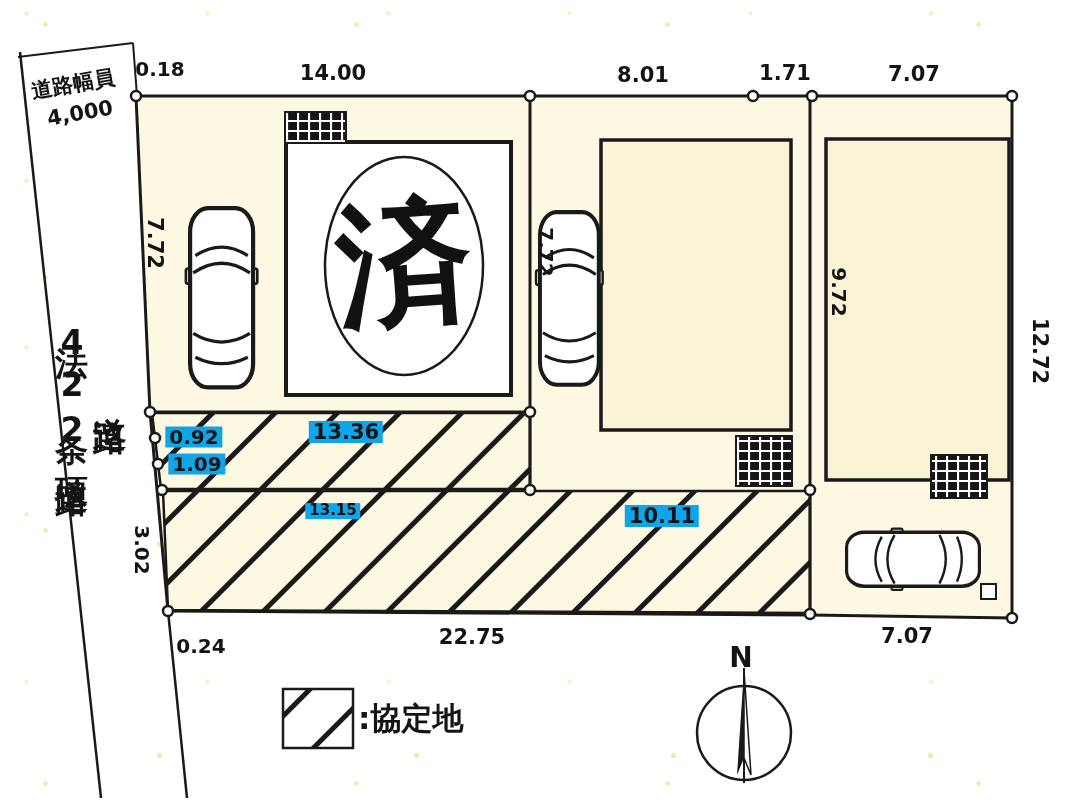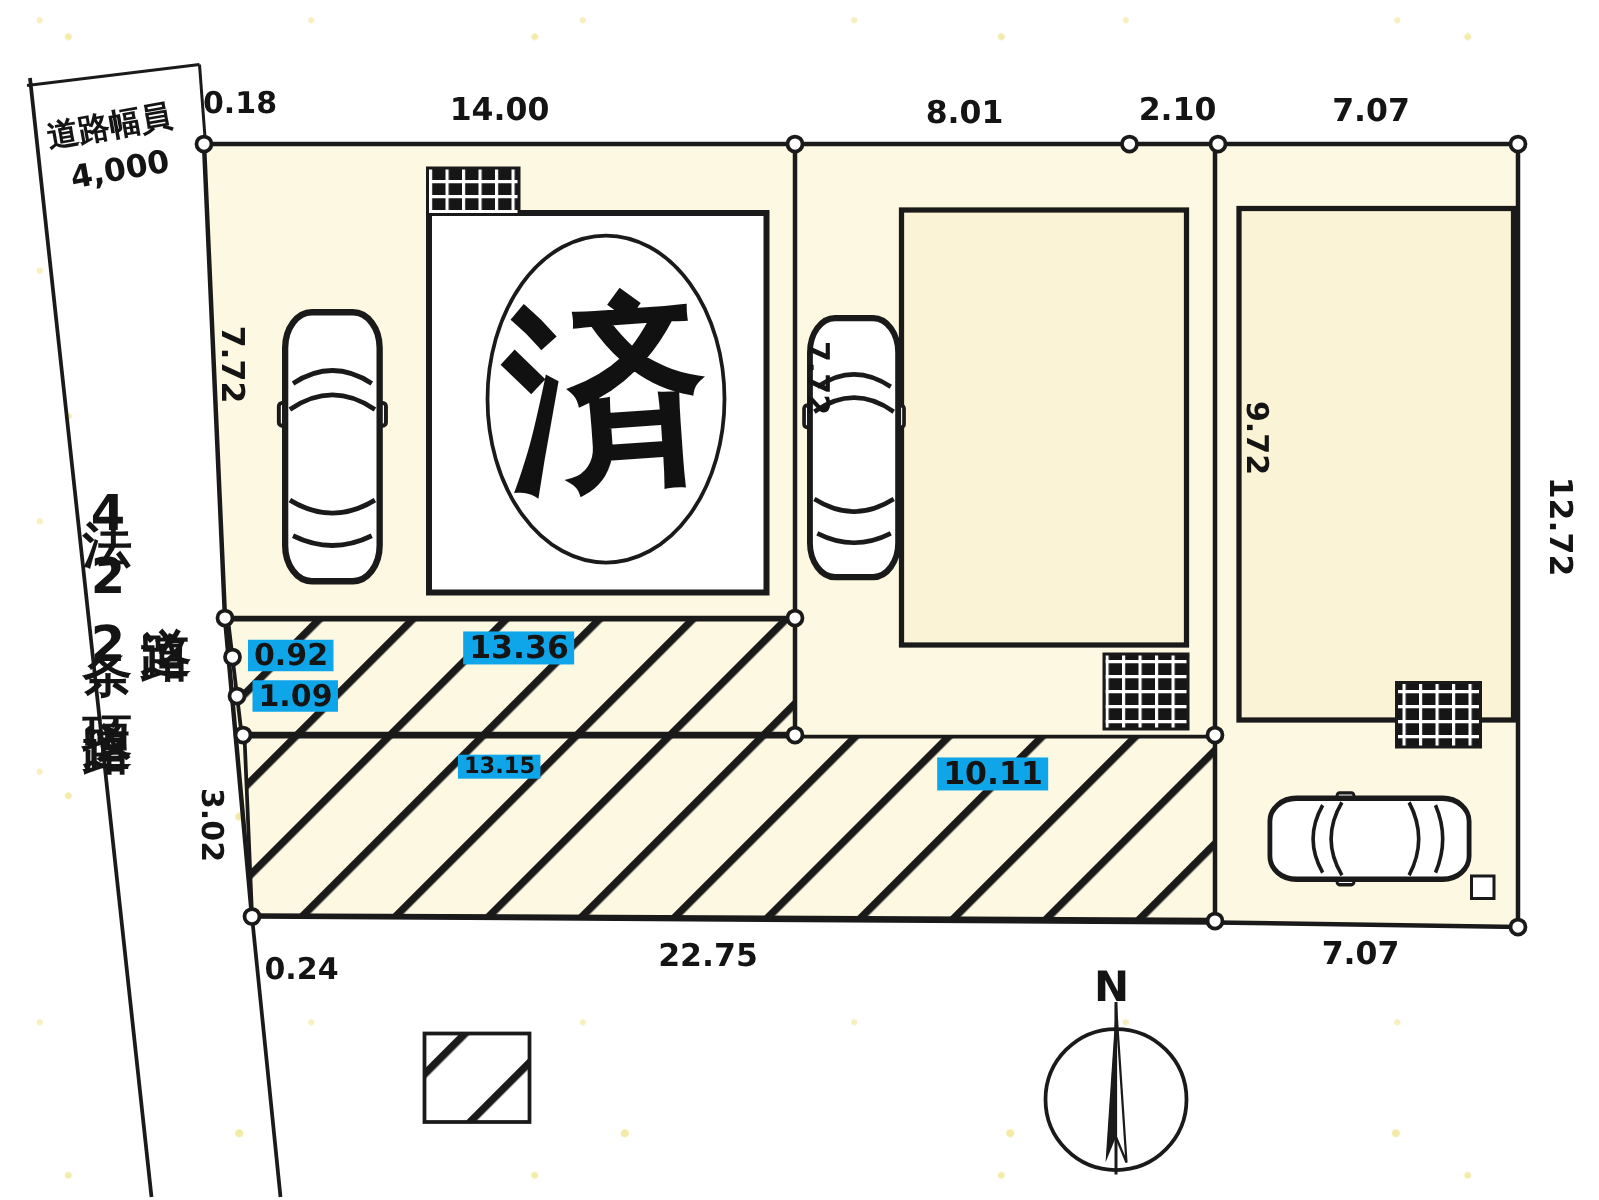--- a/index.html
+++ b/index.html
@@ -124,21 +124,21 @@
   </svg>
 
   <div class="lbl roadrot" style="left:73px;top:84px;font-size:21px">道路幅員</div>
   <div class="lbl roadrot" style="left:80px;top:113px;font-size:21px">4,000</div>
   <div class="vtx" style="left:71px;top:390px;font-size:33px">法42条2項道路</div>
   <div class="vtx" style="left:110px;top:394px;font-size:34px">道路</div>
 
   <div class="lbl" style="left:160px;top:69px;font-size:20px">0.18</div>
   <div class="lbl" style="left:333px;top:73px;font-size:21px">14.00</div>
   <div class="lbl" style="left:643px;top:75px;font-size:21px">8.01</div>
-  <div class="lbl" style="left:785px;top:73px;font-size:21px">2.10</div>
+  <div class="lbl" style="left:785px;top:73px;font-size:21px">1.71</div>
   <div class="lbl" style="left:914px;top:74px;font-size:21px">7.07</div>
 
   <div class="lbl r90" style="left:155px;top:243px;font-size:21px">7.72</div>
   <div class="lbl r90" style="left:545px;top:252px;font-size:20px">7.72</div>
   <div class="lbl r90" style="left:838px;top:292px;font-size:20px">9.72</div>
   <div class="lbl r90" style="left:1040px;top:351px;font-size:21px">12.72</div>
 
   <div class="lbl bg" style="left:194px;top:437px;font-size:20px">0.92</div>
   <div class="lbl bg" style="left:197px;top:464px;font-size:20px">1.09</div>
   <div class="lbl bg" style="left:346px;top:432px;font-size:21px">13.36</div>
@@ -146,13 +146,14 @@
   <div class="lbl r90" style="left:141px;top:550px;font-size:20px">3.02</div>
   <div class="lbl bg" style="left:662px;top:516px;font-size:21px">10.11</div>
 
   <div class="lbl" style="left:472px;top:637px;font-size:21px">22.75</div>
   <div class="lbl" style="left:201px;top:646px;font-size:20px">0.24</div>
   <div class="lbl" style="left:907px;top:636px;font-size:21px">7.07</div>
 
   <div class="lbl sold" style="left:404px;top:264px">済</div>
 
   <div class="lbl" style="left:741px;top:658px;font-size:28px">N</div>
+  <div class="lbl legendlbl" style="left:358px;top:718px;font-size:31px">:協定地</div>
 </div>
 
 </body></html>

